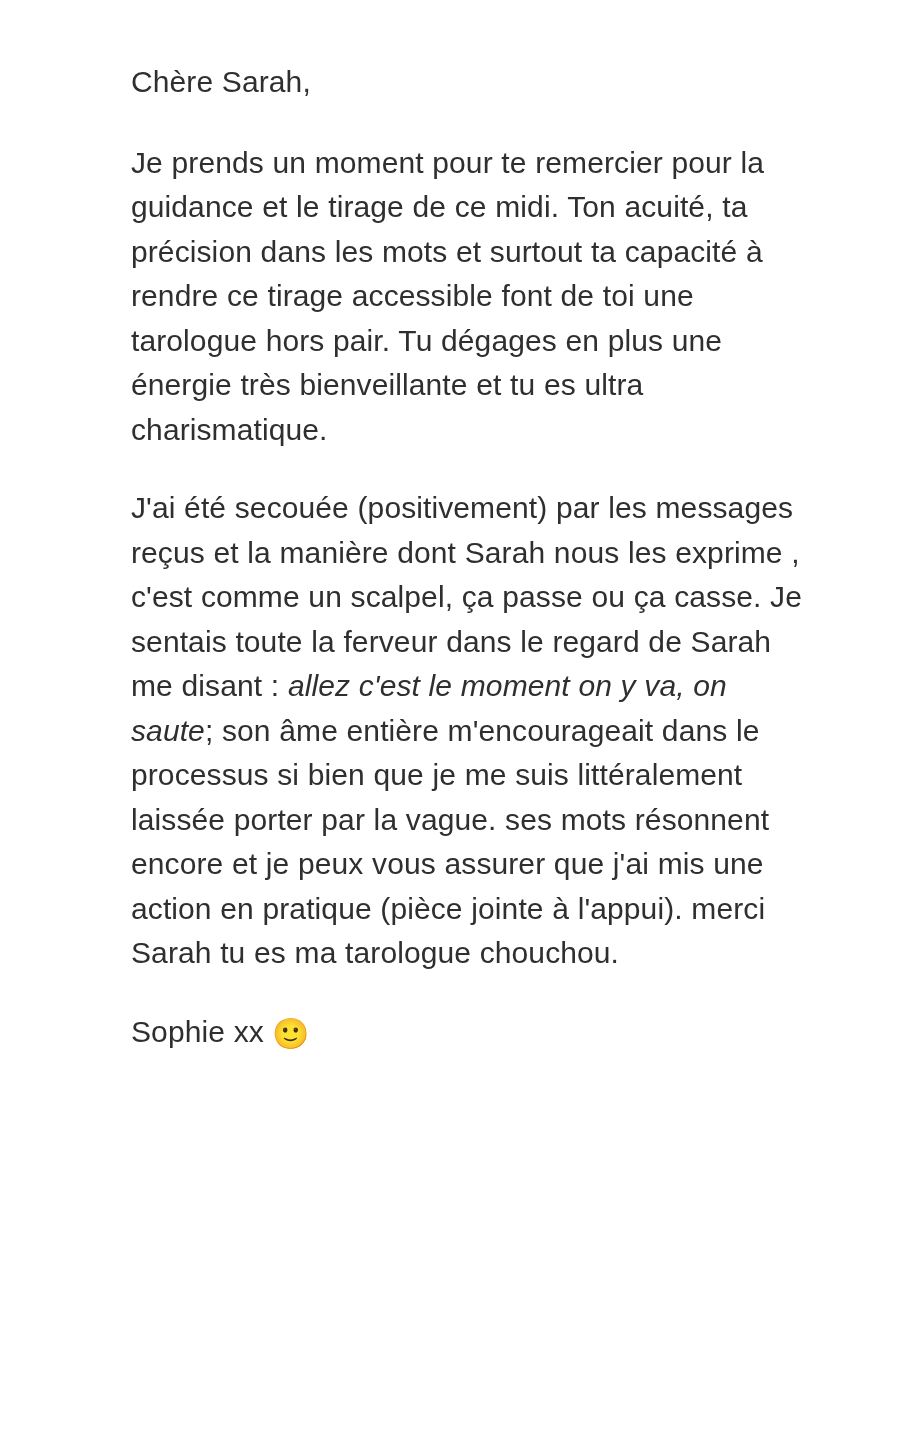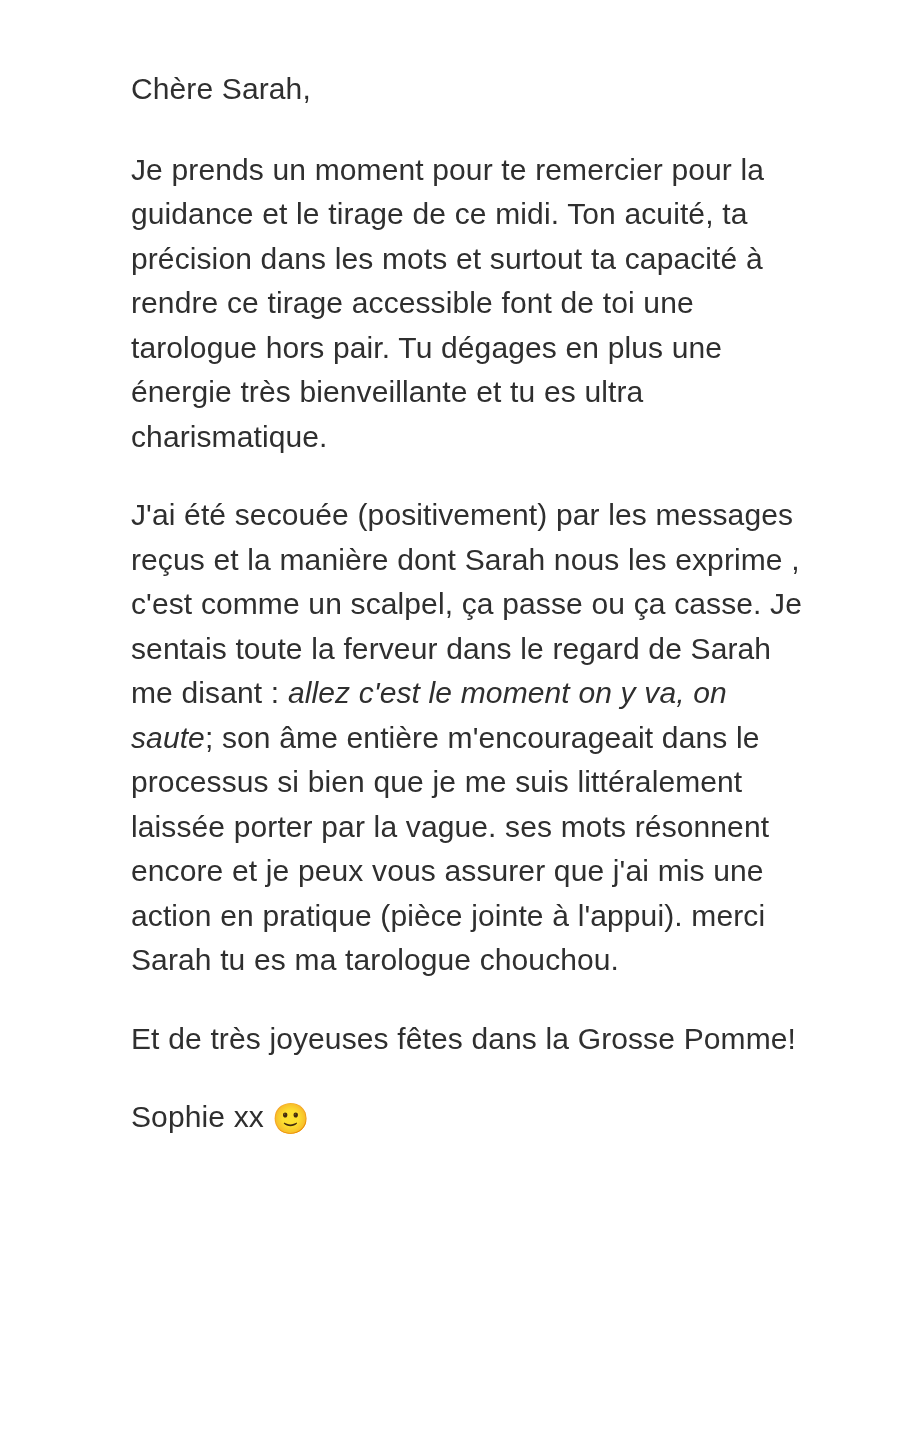--- a/index.html
+++ b/index.html
@@ -11,23 +11,22 @@
     width: 923px;
     height: 1440px;
     font-family: "Liberation Sans", sans-serif;
     color: #2b2b2b;
     overflow: hidden;
   }
   .letter {
     box-sizing: border-box;
     width: 923px;
     height: 1191px;
-    padding: 20px 120px 20px 131px;
+    padding: 60px 120px 20px 131px;
     background: #ffffff;
-    margin-top: 47px;
   }
   .para {
     font-size: 30px;
     line-height: 44.5px;
     color: #2f2f2f;
     margin: 0 0 34px 0;
     letter-spacing: 0.1px;
     word-spacing: 0.2px;
   }
   .para.salutation {
@@ -50,17 +49,16 @@
 
 <div class="letter">
 
   <p class="para salutation">Chère Sarah,</p>
 
   <p class="para">Je prends un moment pour te remercier pour la guidance et le tirage de ce midi. Ton acuité, ta précision dans les mots et surtout ta capacité à rendre ce tirage accessible font de toi une tarologue hors pair. Tu dégages en plus une énergie très bienveillante et tu es ultra charismatique.</p>
 
   <p class="para"><span>J'ai été secouée (positivement) par les messages reçus et la manière dont Sarah nous  les exprime , c'est comme un scalpel,  ça passe ou ça casse. Je sentais toute la ferveur dans le regard de Sarah me disant : </span><span class="em">allez c'est le moment on y va, on saute</span><span>; son âme entière m'encourageait dans le processus si bien que je me suis littéralement laissée porter par la vague. ses mots résonnent encore et je peux vous assurer que j'ai mis une action en pratique (pièce jointe à l'appui). merci Sarah tu es ma tarologue chouchou.</span></p>
 
 
-  <p class="para">Et de très joyeuses fêtes dans la Grosse Pomme!</p>
 
   <p class="para sig"><span>Sophie xx </span><span class="emoji">🙂</span></p>
 
 </div>
 
 </body></html>

